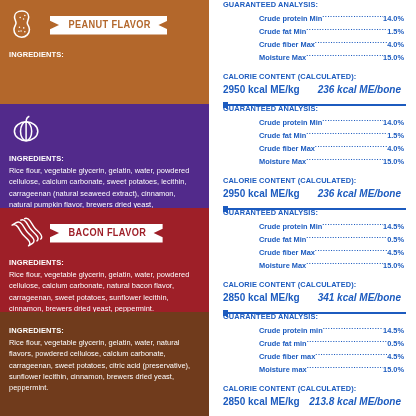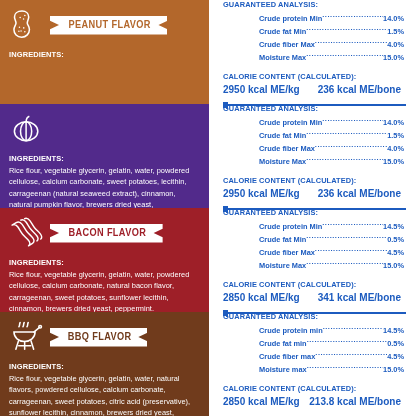--- a/index.html
+++ b/index.html
@@ -159,21 +159,21 @@
     line-height: 1.3;
   }
   .cal-vals {
     margin-top: 2px;
     display: flex;
     font-size: 10px;
     font-weight: bold;
     line-height: 1.3;
   }
   .cal-kg { flex: 0 0 auto; }
-  .cal-bone { margin-left: auto; padding-right: 3px; }
+  .cal-bone { margin-left: auto; padding-right: 3px; font-style: italic; }
 </style>
 </head>
 <body>
 
 <div class="sheet">
 
   <div class="flavor-row r1">
     <div class="left-panel" style="background:#b3672b">
       <div class="banner-line">
         <svg class="flavor-icon" viewBox="0 0 40 40">
@@ -331,39 +331,20 @@
         <div class="cal-vals">
           <span class="cal-kg">2850 kcal ME/kg</span>
           <span class="cal-bone">341 kcal ME/bone</span>
         </div>
       </div>
     </div>
   </div>
 
   <div class="flavor-row r4">
     <div class="left-panel" style="background:#703b1c">
-      <div class="banner-line">
-        <svg class="flavor-icon" viewBox="0 0 40 40">
-          <g fill="none" stroke="#ffffff" stroke-width="1.7" stroke-linecap="round">
-            <path d="M11 8.5c1.4-1.6 0.2-3 1.4-4.6"></path>
-            <path d="M15.5 8.5c1.4-1.6 0.2-3 1.4-4.6"></path>
-            <path d="M20 8.5c1.4-1.6 0.2-3 1.4-4.6"></path>
-            <path d="M5.5 14.5h23.5c0 6.2-5.3 10.6-11.8 10.6S5.5 20.7 5.5 14.5z"></path>
-            <line x1="10.6" y1="24.2" x2="7.6" y2="33.5"></line>
-            <line x1="24.4" y1="24.2" x2="27.4" y2="33.5"></line>
-            <line x1="17.4" y1="25.1" x2="17.4" y2="33.5"></line>
-            <line x1="10.8" y1="29.6" x2="24.2" y2="29.6"></line>
-            <line x1="27.6" y1="14.5" x2="33.6" y2="9.5"></line>
-            <circle cx="34.6" cy="8.6" r="1.5"></circle>
-          </g>
-        </svg>
-        <div class="ribbon">
-          <span class="ribbon-text" style="color:#703b1c">BBQ FLAVOR</span>
-        </div>
-      </div>
       <div class="ing-head">INGREDIENTS:</div>
       <div class="ing-body">Rice flour, vegetable glycerin, gelatin, water, natural flavors, powdered cellulose, calcium carbonate, carrageenan, sweet potatoes, citric acid (preservative), sunflower lecithin, cinnamon, brewers dried yeast, peppermint.</div>
     </div>
 
     <div class="right-panel">
       <div class="sep"></div>
       <div class="ga-head">GUARANTEED ANALYSIS:</div>
       <div class="ga-list">
         <div class="ga-row">
           <span class="ga-label">Crude protein min</span>

